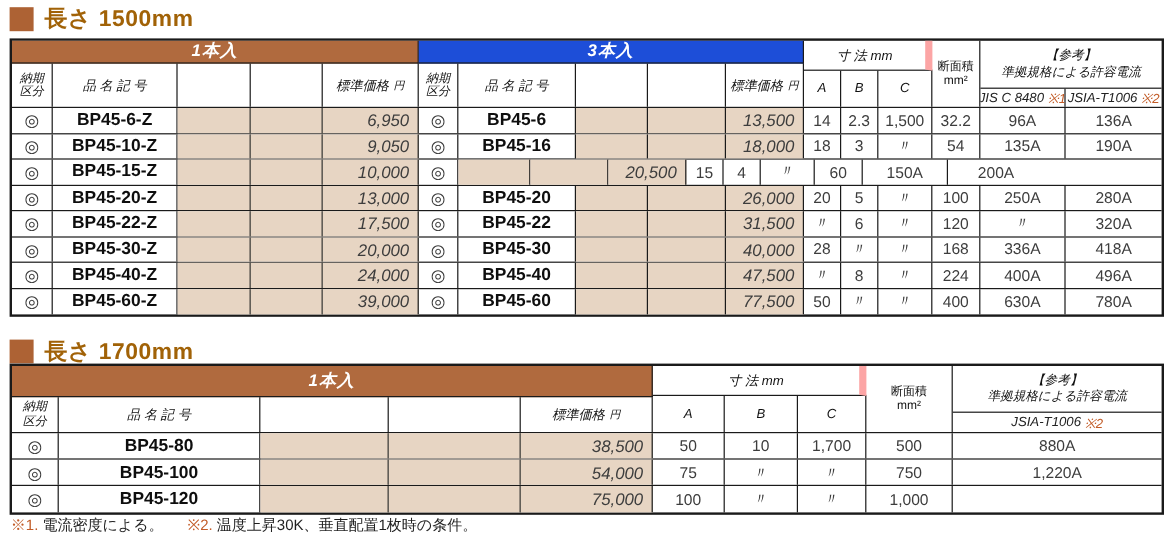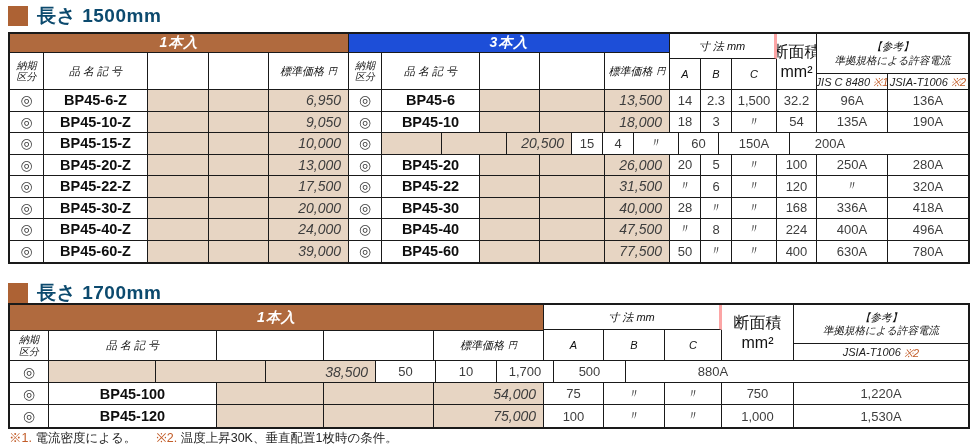--- a/index.html
+++ b/index.html
@@ -2,21 +2,21 @@
 <html><head>
 <meta charset="utf-8">
 <style>
   html,body{margin:0;padding:0;background:#fff;}
   .canvas{position:relative;width:975px;height:444px;background:#ffffff;
           font-family:"Liberation Sans",sans-serif;color:#111;overflow:hidden;}
 
   
   .sec-title{position:absolute;left:8px;display:flex;align-items:center;gap:9px;}
   .sec-title .sq{width:20px;height:20px;background:#ad6234;}
-  .sec-title .txt{font-size:19px;font-weight:bold;color:#0c4a6e;letter-spacing:.5px;}
+  .sec-title .txt{font-size:19px;font-weight:bold;color:#a16207;letter-spacing:.5px;}
 
   
   .tbl{position:absolute;left:8px;border:2px solid #1a1a1a;background:#fff;}
   .thead{display:flex;height:55px;border-bottom:1px solid #1a1a1a;}
   .grp{display:flex;flex-direction:column;font-style:italic;}
   .bar{display:flex;align-items:center;justify-content:center;color:#fff;
        font-weight:bold;font-size:14px;border-bottom:1px solid #1a1a1a;
        border-right:1px solid #1a1a1a;box-sizing:border-box;letter-spacing:1px;}
   .bar.brown{background:#b06a3e;}
   .bar.dark{background:#1d4ed8;}
@@ -26,24 +26,24 @@
   .cell.last{border-right:none;}
   .tan{background:#e7d5c3;}
   .trow{display:flex;height:21.5px;box-sizing:border-box;border-bottom:1px solid #1a1a1a;}
   .t2 .trow{height:22px;}
   .tbody .trow:last-child{border-bottom:none;}
 
   
   .hlabel{font-size:11px;color:#111;}
   .two-line{flex-direction:column;line-height:1.15;font-size:10px;}
   .dimtop{height:25px;display:flex;align-items:center;justify-content:center;
-          border-bottom:1px solid #1a1a1a;border-right:3px solid #fca5a5;
+          border-bottom:1px solid #1a1a1a;border-right:6px solid #fca5a5;
           box-sizing:border-box;font-size:11px;}
   .abc{display:flex;flex:1;}
-  .area-cell{flex-direction:column;line-height:1.2;font-size:16px;}
+  .area-cell{flex-direction:column;line-height:1.2;font-size:10px;}
   .reftitle{height:40px;display:flex;flex-direction:column;align-items:center;
             justify-content:center;border-bottom:1px solid #1a1a1a;box-sizing:border-box;
             font-size:10.5px;line-height:1.25;}
   .t2 .reftitle{height:39px;}
   .refsub{display:flex;flex:1;}
   .sub{font-size:11px;color:#222;}
   .accent{color:#c25c28;}
   .unit{font-size:9px;margin-left:4px;}
 
   
@@ -163,21 +163,21 @@
     <div class="cell w80 num last">136A</div>
   </div>
 
   <div class="trow">
     <div class="cell w34 mark">◎</div>
     <div class="cell w104 name">BP45-10-Z</div>
     <div class="cell w61 tan"></div>
     <div class="cell w60 tan"></div>
     <div class="cell w80 tan price">9,050</div>
     <div class="cell w33 mark">◎</div>
-    <div class="cell w98 name">BP45-10</div>
+    <div class="cell w98 name">BP45-16</div>
     <div class="cell w60 tan"></div>
     <div class="cell w65 tan"></div>
     <div class="cell w65 tan price">18,000</div>
     <div class="cell w31 num">18</div>
     <div class="cell w31 num">3</div>
     <div class="cell w45 num">〃</div>
     <div class="cell w40 num">54</div>
     <div class="cell w71 num">135A</div>
     <div class="cell w80 num last">190A</div>
   </div>
@@ -340,20 +340,21 @@
         <div class="refsub">
           <div class="cell w174 sub last">
             <span>JSIA-T1006</span>&nbsp;<span class="accent">※2</span>
           </div>
         </div>
       </div>
     </div>
     <div class="tbody" id="t2-body">
   <div class="trow">
     <div class="cell w39 mark">◎</div>
+    <div class="cell w168 name">BP45-80</div>
     <div class="cell w107 tan"></div>
     <div class="cell w110 tan"></div>
     <div class="cell w110 tan price">38,500</div>
     <div class="cell w60 num">50</div>
     <div class="cell w61 num">10</div>
     <div class="cell w57 num">1,700</div>
     <div class="cell w72 num">500</div>
     <div class="cell w174 num last">880A</div>
   </div>
 
@@ -373,21 +374,20 @@
   <div class="trow">
     <div class="cell w39 mark">◎</div>
     <div class="cell w168 name">BP45-120</div>
     <div class="cell w107 tan"></div>
     <div class="cell w110 tan"></div>
     <div class="cell w110 tan price">75,000</div>
     <div class="cell w60 num">100</div>
     <div class="cell w61 num">〃</div>
     <div class="cell w57 num">〃</div>
     <div class="cell w72 num">1,000</div>
-    <div class="cell w174 num last">1,530A</div>
   </div>
 </div>
   </div>
 
   <div id="footnote">
     <span class="note"><span class="accent">※1.</span> <span>電流密度による。</span></span><span><span class="accent">※2.</span> <span>温度上昇30K、垂直配置1枚時の条件。</span></span>
   </div>
 
 </div>
 

